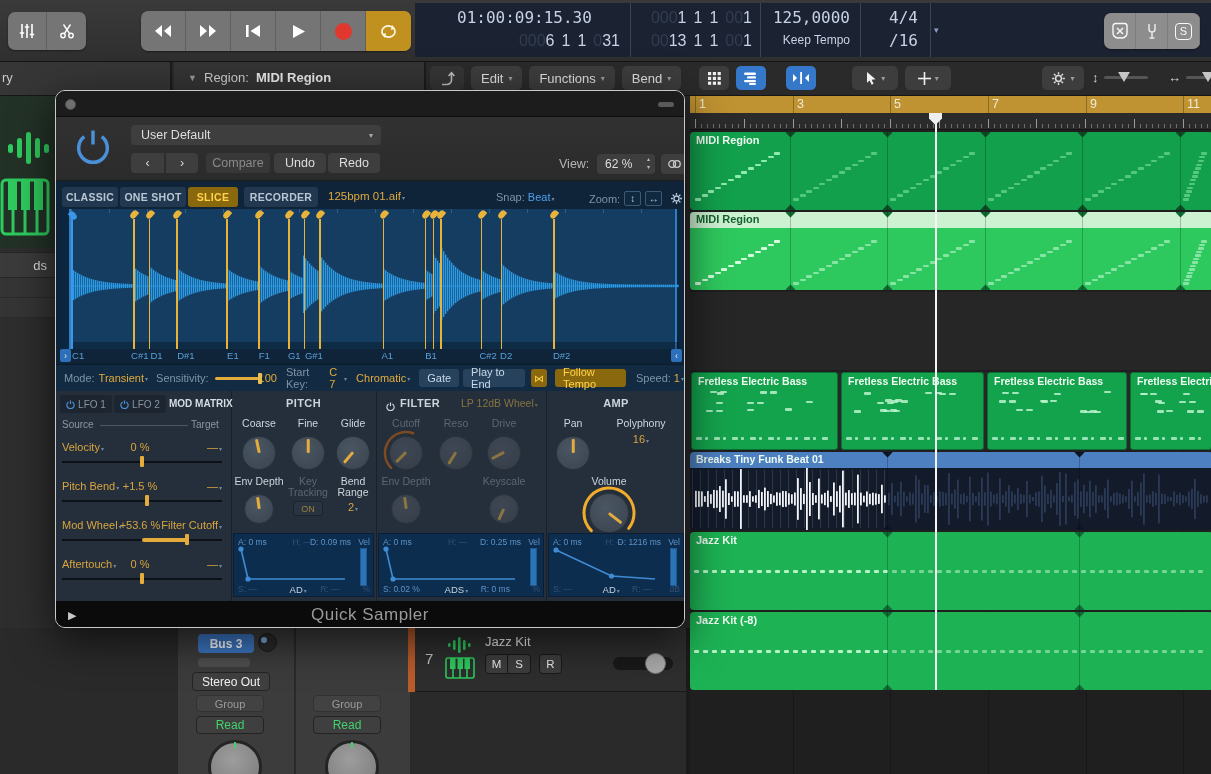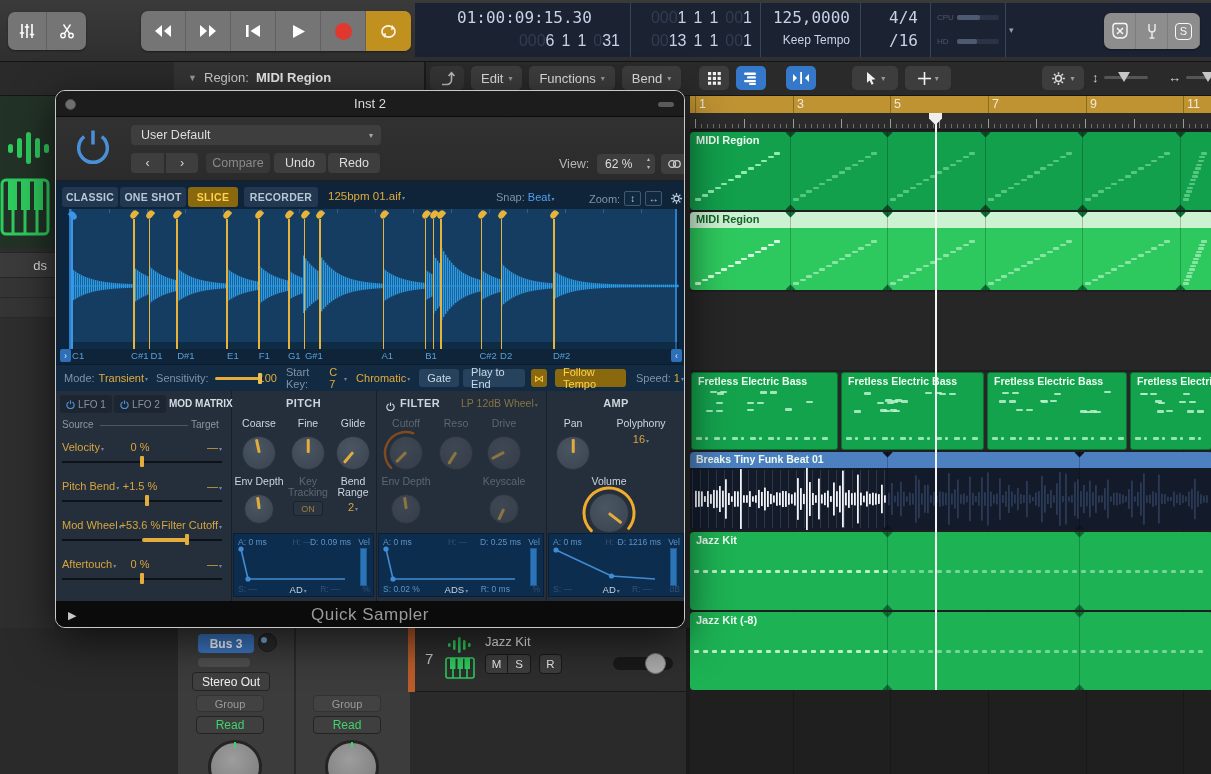--- a/index.html
+++ b/index.html
@@ -174,30 +174,20 @@
         <div class="lcdrow" id="beats2" style="right:8px;top:28px;font-size:16px;"><span class="lg"><span class="lcd-dim">00</span><span>13</span></span><span class="lg"><span class="lcd-dim"></span><span>1</span></span><span class="lg"><span class="lcd-dim"></span><span>1</span></span><span class="lg"><span class="lcd-dim">00</span><span>1</span></span></div>
       </div>
       <div class="lcdsec" style="width:100px;">
         <div class="lcdrow" style="right:10px;top:5px;font-size:16px;">125,0000</div>
         <div class="lcdrow lcdlabel" style="right:10px;top:30px;font-size:12px;">Keep Tempo</div>
       </div>
       <div class="lcdsec" style="width:70px;">
         <div class="lcdrow" style="right:12px;top:5px;font-size:16px;">4/4</div>
         <div class="lcdrow" style="right:12px;top:28px;font-size:16px;">/16</div>
       </div>
-      <div class="lcdsec" style="width:75px;">
-        <div class="lcdrow lcdlabel" style="left:6px;top:10px;font-size:8px;color:#4d586e;">CPU</div>
-        <div class="meter" style="left:26px;top:12px;width:42px;">
-            <div class="meterfill" style="width:55%;"></div>
-          </div>
-        <div class="lcdrow lcdlabel" style="left:6px;top:34px;font-size:8px;color:#4d586e;">HD</div>
-        <div class="meter" style="left:26px;top:36px;width:42px;">
-            <div class="meterfill" style="width:48%;"></div>
-          </div>
-      </div>
       <div class="lcdsec" style="width:17px;">
         <div style="position:absolute;left:3px;top:22px;font-size:9px;color:#8fa0bd;">▾</div>
       </div>
     </div>
 
     <div class="segctl seg-r" style="left:1104px;top:13px;height:36px;">
       <div class="segbtn" style="width:32px;">
         <svg width="18" height="18" viewBox="0 0 18 18" fill="none" stroke="#f8f8f8" stroke-width="1.4">
             <path d="M2 4 a2.5 2.5 0 0 1 2.5-2.5 h9 a2.5 2.5 0 0 1 2.5 2.5 v7 a5 5 0 0 1-7 4.6 a5 5 0 0 1-7-4.6 Z"></path>
             <line x1="6" y1="6" x2="12" y2="12"></line>
@@ -211,20 +201,23 @@
             <line x1="5.6" y1="15" x2="10.4" y2="15"></line>
           </svg>
       </div>
       <div class="segbtn" style="width:32px;">
         <div style="width:17px;height:17px;border:1.4px solid #f8f8f8;border-radius:4px;color:#f8f8f8;font-size:11px;display:flex;align-items:center;justify-content:center;">S</div>
       </div>
     </div>
   </div>
 
   <div id="panelbar">
+    <div class="abs" style="left:0;top:0;width:172px;height:33px;background:#363636;border-right:2px solid #1b1b1b;">
+      <span style="position:absolute;left:2px;top:8px;font-size:13px;color:#c8c8c8;">ry</span>
+    </div>
     <div class="abs" style="left:174px;top:0;width:252px;height:33px;background:#343434;border-right:2px solid #1b1b1b;">
       <span style="position:absolute;left:14px;top:11px;font-size:9px;color:#9a9a9a;">▼</span>
       <span style="position:absolute;left:30px;top:8px;font-size:13px;color:#cfcfcf;">Region:</span>
       <span style="position:absolute;left:82px;top:8px;font-size:13px;font-weight:bold;color:#eaeaea;">MIDI Region</span>
     </div>
     <div class="abs" style="left:430px;top:4px;display:flex;gap:7px;align-items:center;">
       <div class="iconbtn" style="background:#353535;width:34px;">
         <svg width="16" height="15" viewBox="0 0 16 15" fill="none" stroke="#bdbdbd" stroke-width="1.6">
             <path d="M3 13.5 h5 a4.5 4.5 0 0 0 4.5-4.5 V3"></path>
             <path d="M9.6 5 L12.5 1.8 L15.4 5" fill="none"></path>
@@ -1158,21 +1151,20 @@
       <div class="abs" style="left:198px;top:29px;width:60px;height:13px;background:#191919;border-radius:7px;">
         <div class="abs" style="left:32px;top:-4px;width:21px;height:21px;border-radius:50%;background:#ababab;border:1px solid #777;"></div>
       </div>
     </div>
     <div class="abs" style="left:686px;top:0;width:4px;height:146px;background:#1b1b1b;"></div>
   </div>
 
   <div id="plugin">
     <div id="qs-title">
       <div class="abs" style="left:9px;top:8px;width:11px;height:11px;border-radius:50%;background:#6f6f6f;border:1px solid #515151;"></div>
-      <div class="abs" style="left:0;top:5px;width:100%;text-align:center;font-size:13px;color:#dcdcdc;">Inst 2</div>
       <div class="abs" style="right:10px;top:11px;width:16px;height:5px;border-radius:3px;background:#5a5a5a;"></div>
     </div>
 
     <div id="qs-header">
       <svg class="abs" style="left:16px;top:10px;" width="42" height="42" viewBox="0 0 24 24">
           <path d="M7 5.5 A8.2 8.2 0 1 0 17 5.5" fill="none" stroke="#4a90d9" stroke-width="2"></path>
           <line x1="12" y1="2" x2="12" y2="10" stroke="#4a90d9" stroke-width="2"></line>
         </svg>
       <div class="hbtn" style="left:75px;top:8px;width:250px;justify-content:flex-start;padding-left:10px;">
         <span>User Default</span>

